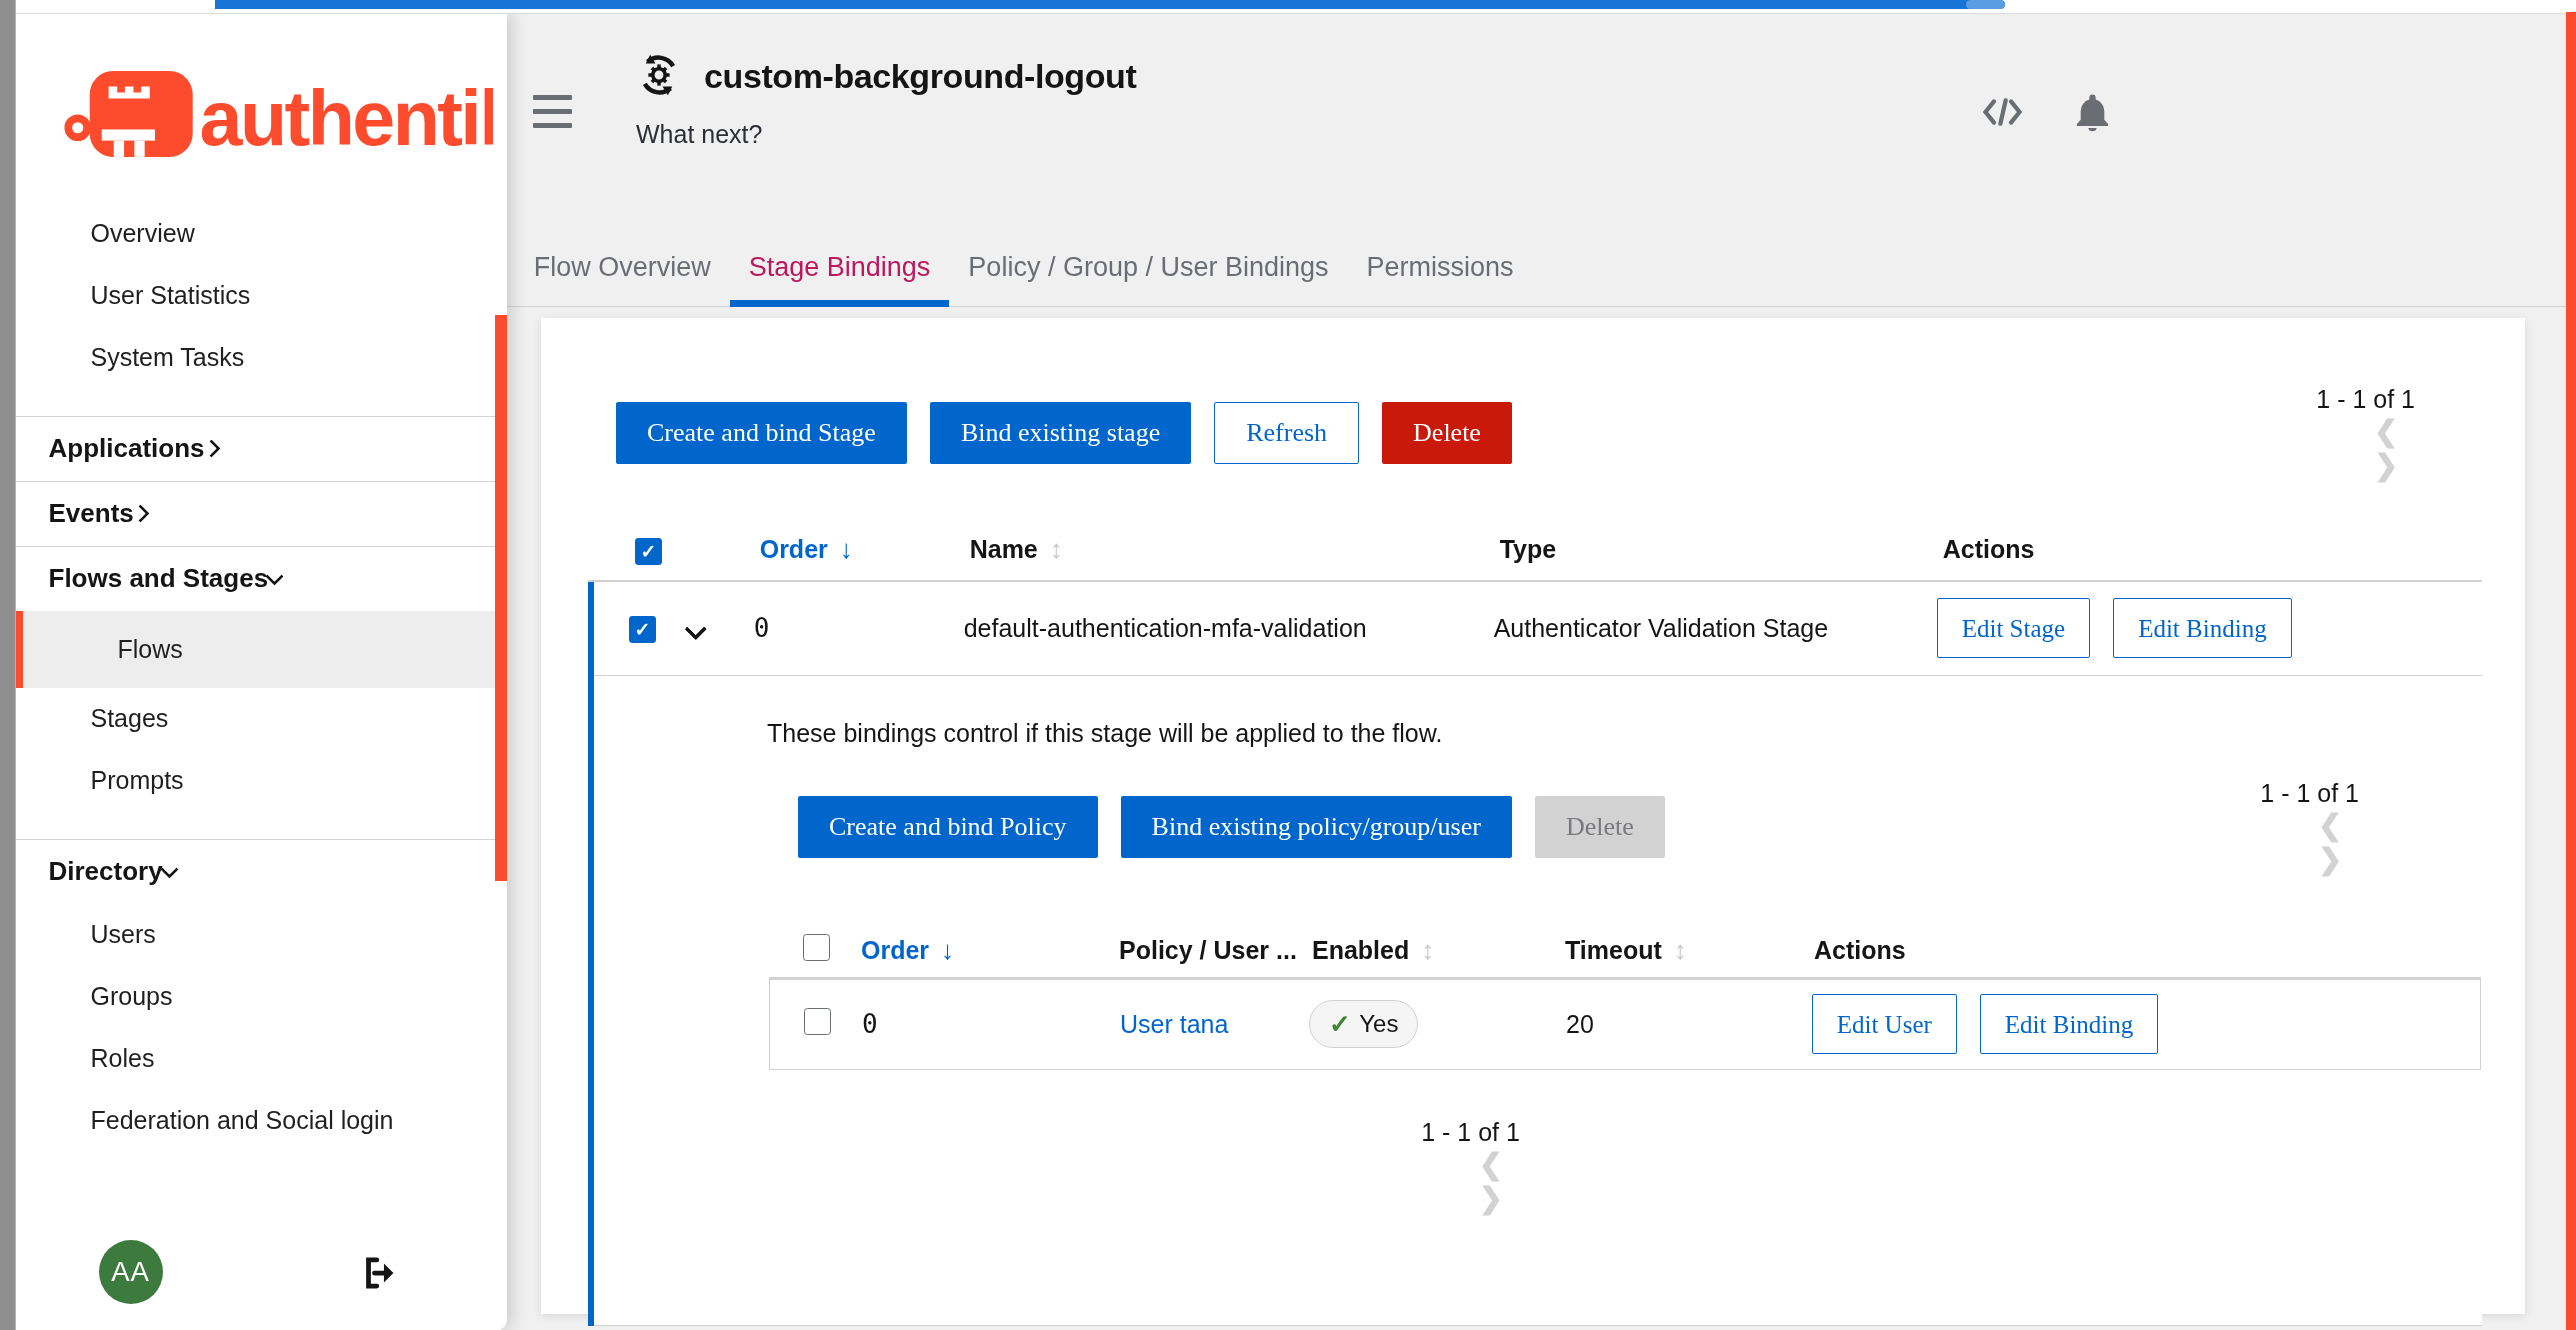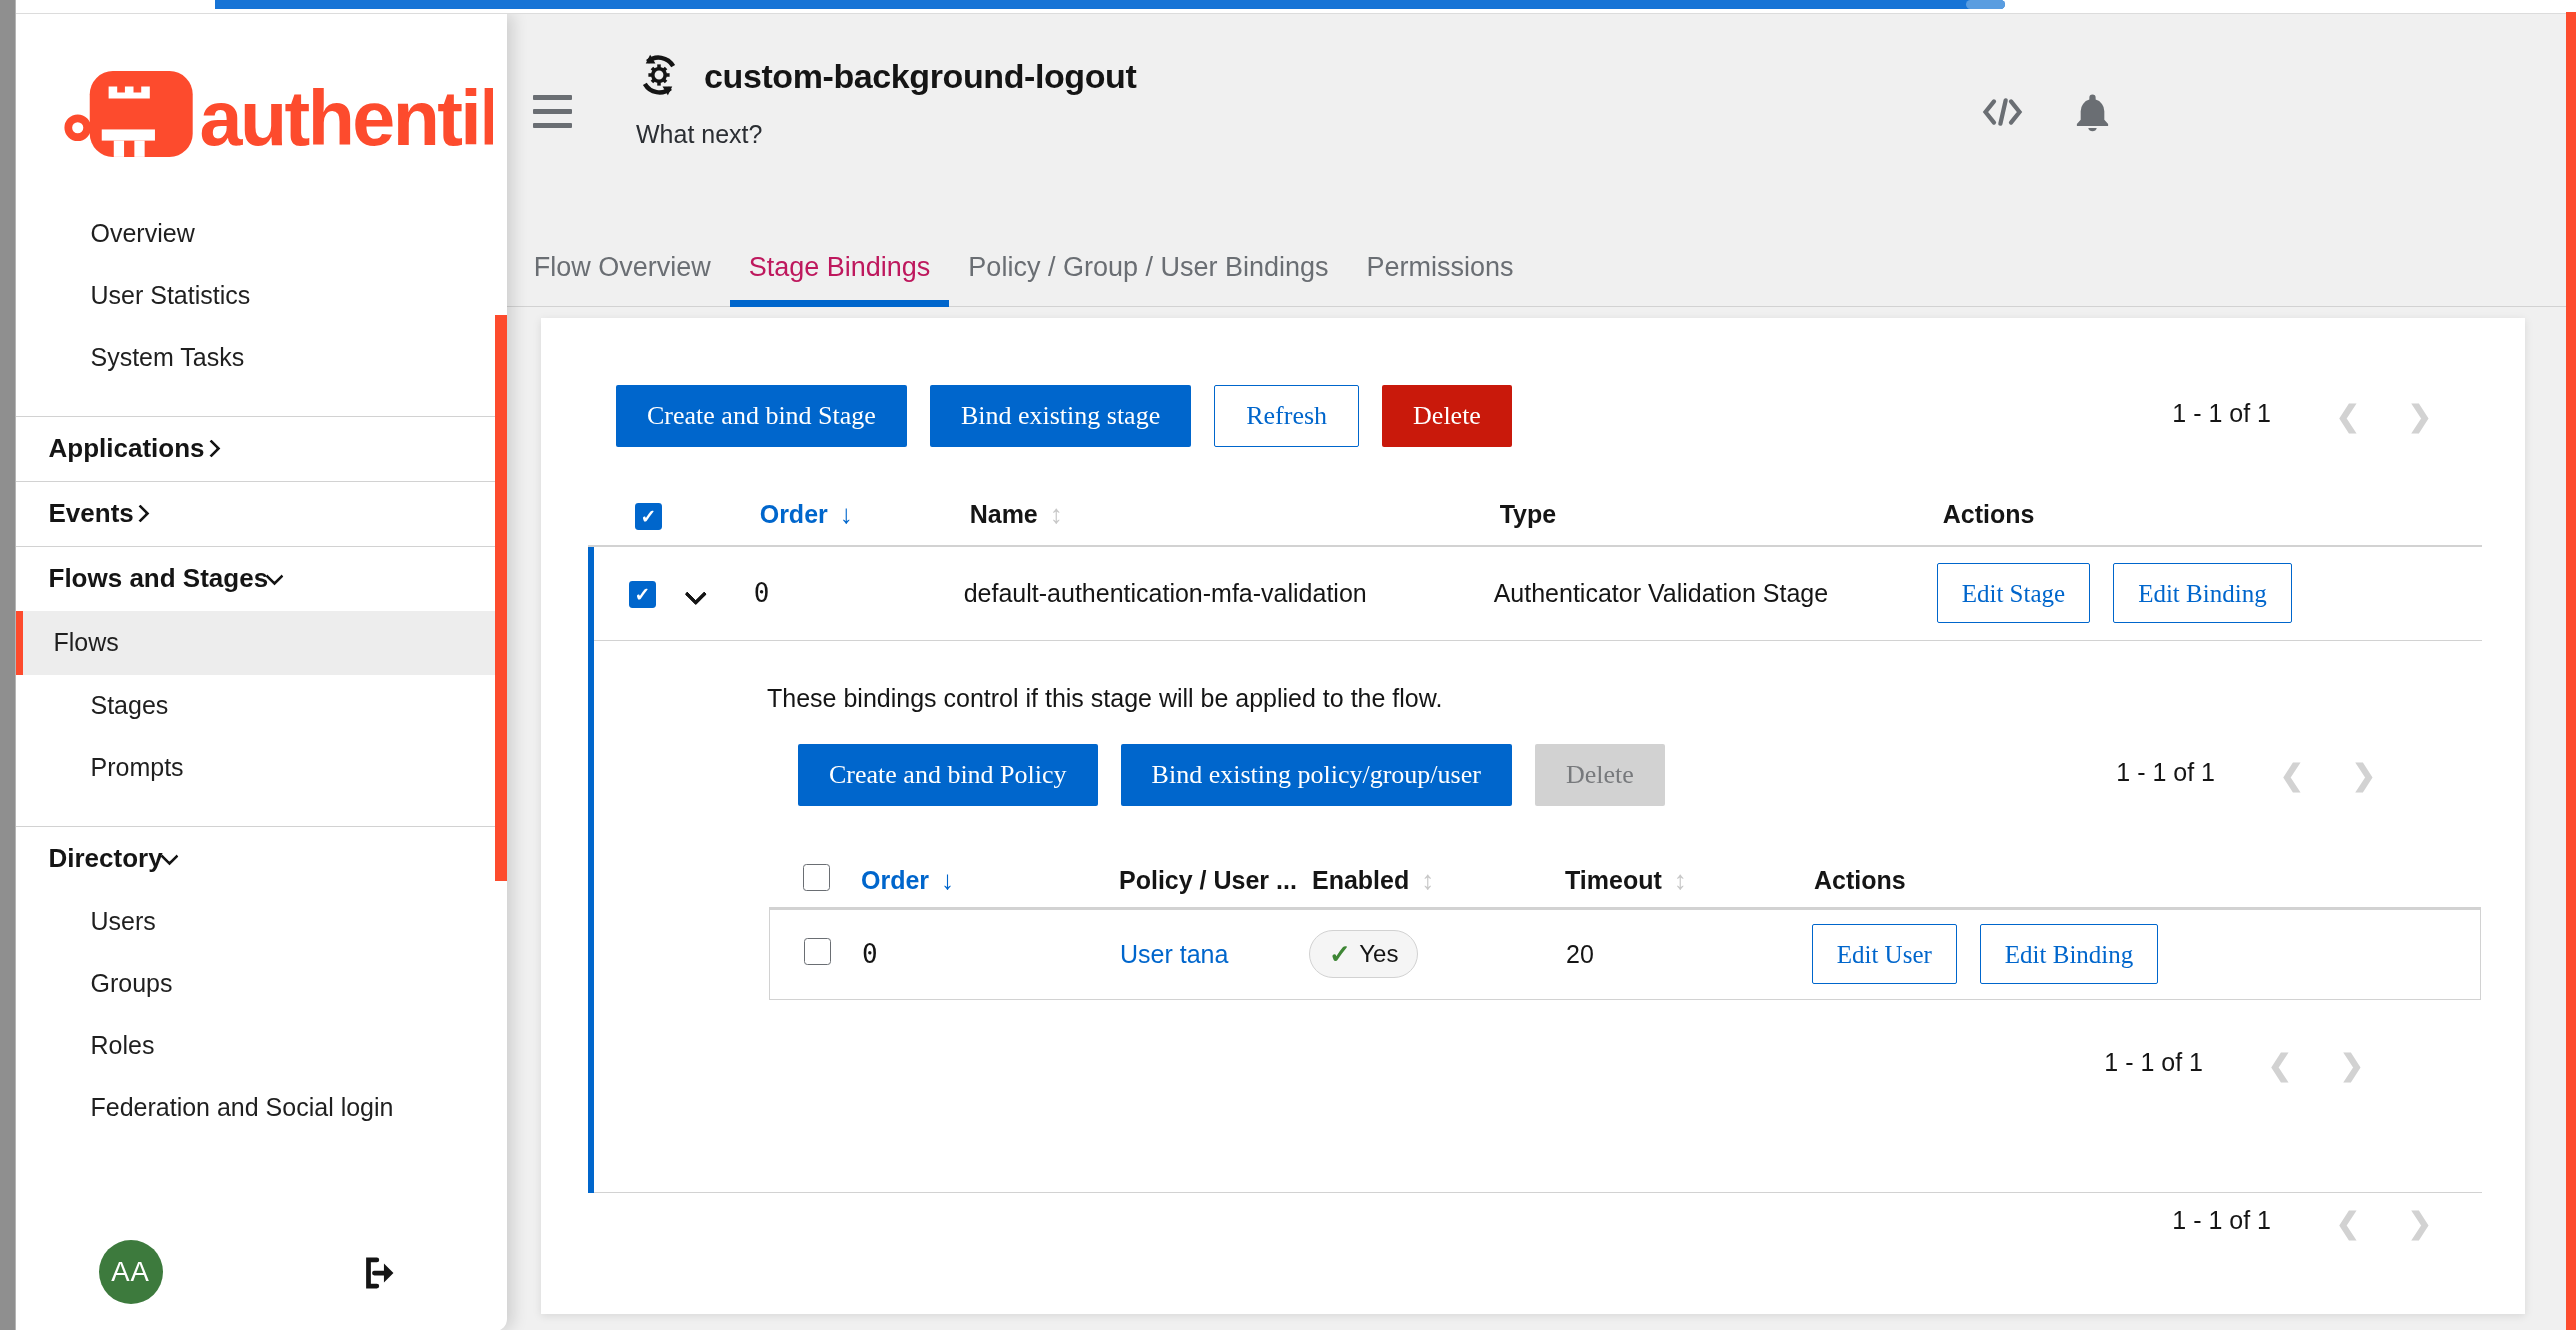--- a/index.html
+++ b/index.html
@@ -23,22 +23,22 @@
   .sidebar { position:absolute; left:15.5px; top:13.7px; width:491px; height:1317px;
              background:#fff; box-shadow:5.2px 0 15.5px rgba(0,0,0,.14);
              border-radius:0 0 12px 0; z-index:50; }
   .logo { margin:50px 0 0 48px; width:429px; height:100px; }
   .nav-list { list-style:none; margin-top:39px; }
   .nav-list li { display:flex; align-items:center; cursor:pointer; }
   .nav-sub { height:62px; padding-left:75px; font-size:25px; color:#1f1f1f; }
   .nav-group { height:65px; padding:0 38px 0 33px; font-size:26px; color:#151515;
                border-top:0.9px solid #d2d2d2;font-weight:bold; }
   .nav-gap { height:27px; }
-  .nav-sub.selected { height:64px; background:#ededed;
-                      border-left:7.7px solid #fd4b2d; padding-left:31px; }
+  .nav-sub.selected { height:77px; background:#ededed;
+                      border-left:7.7px solid #fd4b2d; padding-left:95px; }
   .chev { width:13px; height:13px; border-right:3.4px solid #151515;
           border-bottom:3.4px solid #151515; display:inline-block; border-radius:0.9px; }
   .chev.right { transform:rotate(-45deg); }
   .chev.down  { transform:rotate(45deg); margin-top:-5.2px; }
   .scroll-thumb { position:absolute; top:301px; right:0; width:12px; height:566px;
                   background:#fd4b2d; }
   .sidebar-footer { position:absolute; left:0; bottom:13.7px; width:100%; height:77px; }
   .avatar { position:absolute; left:83px; top:0; width:64px; height:64px; border-radius:50%;
             background:#3d7a3d; color:#fff; font-size:27.5px; display:flex;
             align-items:center; justify-content:center; letter-spacing:0.9px; }
@@ -74,21 +74,21 @@
   .toolbar { display:flex; align-items:center; padding:67px 69px 0 75px; }
   .btn { height:62px; font-size:26px; border-radius:2px; padding:0 31px; cursor:pointer;
          font-family:Liberation Serif, serif; border:none; }
   .btn.primary { background:#0066cc; color:#fff; }
   .btn.secondary { background:#fff; color:#0066cc; border:1.7px solid #0066cc; }
   .btn.danger { background:#c9190b; color:#fff; }
   .btn.disabled { background:#d2d2d2; color:#77797c; cursor:default; }
   .btn + .btn { margin-left:23px; }
   .btn-sm { height:60px; font-size:25px; padding:16px 24px; }
 
-  .pager { display:flex; margin-left:auto; }
+  .pager { display:flex; align-items:center; margin-left:auto;flex-direction:column; }
   .pg-text { font-size:25px; color:#151515; margin-right:41px; white-space:nowrap; }
   .pg-btn { background:none; border:none; color:#d2d2d2; font-size:29px; font-weight:bold;
             cursor:pointer; width:72px; text-align:center; }
 
   
   .table { margin:38px 43px 0 47px; }
   .grid-main { display:grid; grid-template-columns:88px 64px 210px 530px 443px 1fr;
                align-items:center; }
   .thead { height:62px; border-bottom:2.6px solid #d2d2d2; padding-left:6px;
            font-size:25px; font-weight:bold; }

